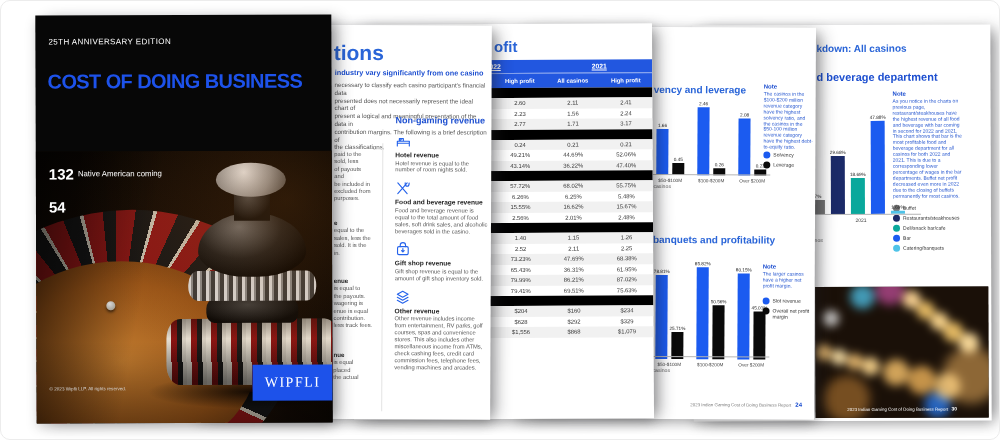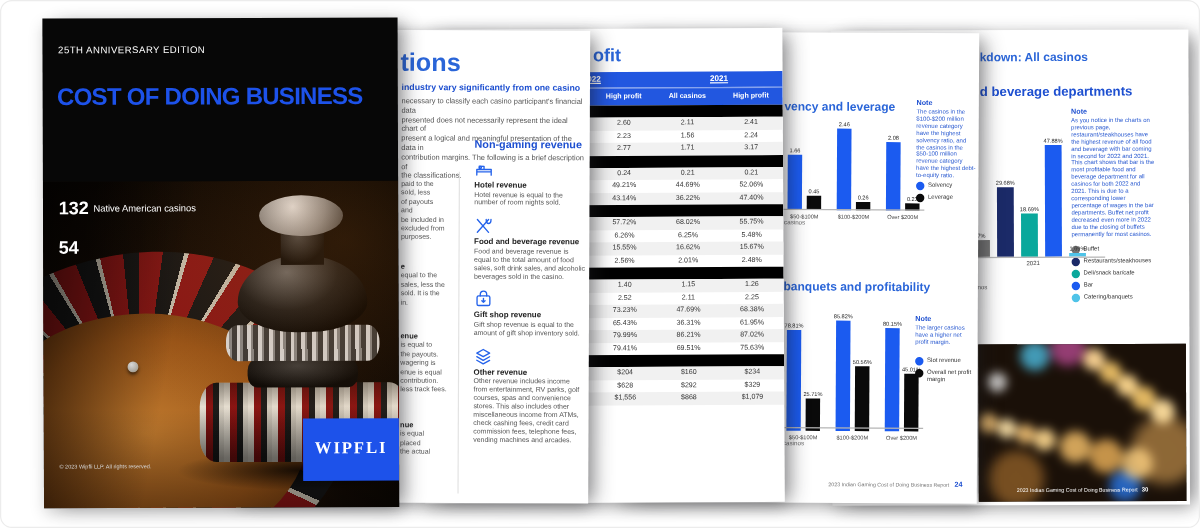--- a/index.html
+++ b/index.html
@@ -18,21 +18,21 @@
 
   
   .cv-badge{position:absolute;left:13px;top:22px;color:#fff;font-size:8px;font-weight:normal;letter-spacing:.4px;z-index:6}
   .cv-title{position:absolute;left:12px;top:55px;font-weight:800;font-size:20px;line-height:23px;letter-spacing:-.6px;color:#fff;z-index:6}
   .cv-title .t2,.cv-title .t3{color:var(--accent)}
   .cv-stat{position:absolute;left:13px;color:#fff;font-size:7.8px;line-height:9.5px;z-index:6;width:175px}
   .cv-stat1{top:151px}.cv-stat2{top:184px}
   .statrow{display:flex;gap:4px;align-items:center}
   .bignum{font-size:15px;font-weight:800;line-height:15px}
   .cv-copy{position:absolute;left:13px;bottom:32px;color:#d6d6d6;font-size:4.6px;z-index:7}
-  .cv-logo{position:absolute;right:0;bottom:22px;width:80px;height:52px;background:var(--accent);color:#fff;display:flex;align-items:center;justify-content:center;font-family:"Liberation Serif",serif;font-weight:bold;font-size:14px;letter-spacing:1.5px;z-index:7}
+  .cv-logo{position:absolute;right:0;bottom:22px;width:80px;height:36px;background:var(--accent);color:#fff;display:flex;align-items:center;justify-content:center;font-family:"Liberation Serif",serif;font-weight:normal;font-size:14px;letter-spacing:1.5px;z-index:7}
   .cv-photo{position:absolute;left:0;right:0;bottom:0;top:136px;overflow:hidden;background:radial-gradient(ellipse at 30% 100%,#3a230f 0%,#120a04 55%,#000 100%)}
   .wheel-outer{position:absolute;left:-100px;top:60px;width:360px;height:280px;border-radius:50%;
     background:repeating-conic-gradient(from 10deg,#8a1515 0 8deg,#151515 8deg 15deg,#c8c0b0 15deg 16.5deg);
     transform:rotate(-10deg)}
   .wheel-inner{position:absolute;left:-50px;top:110px;width:270px;height:200px;border-radius:50%;
     background:radial-gradient(ellipse,#c07a2e 0%,#9a5518 55%,#5c2e0a 100%)}
   .ball{position:absolute;left:70px;top:150px;width:9px;height:9px;border-radius:50%;
     background:radial-gradient(circle at 35% 30%,#fff,#b9b4a6 80%);box-shadow:0 2px 3px rgba(0,0,0,.6)}
   .tk-knob{position:absolute;left:180px;top:12px;width:70px;height:34px;border-radius:50%;
     background:radial-gradient(circle at 40% 28%,#f2f2f2,#9a9a9a 55%,#3e3e3e 100%)}
@@ -144,21 +144,21 @@
   .photo-footer{position:absolute;bottom:6px;left:0;right:0;text-align:center;color:#fff;font-size:4.4px;z-index:2}
   .photo-footer b{font-size:5px;margin-left:2px}
 </style>
 </head>
 <body>
 
 <div class="stage">
 
   <section class="page p5">
     <h2 class="c-title f-title">kdown: All casinos</h2>
-    <h3 class="f-sub">d beverage departments</h3>
+    <h3 class="f-sub">d beverage department</h3>
     <div class="note note5">
       <div class="note-head">Note</div>
       <div class="note-text">As you notice in the charts on previous page, restaurant/steakhouses have the highest revenue of all food and beverage with bar coming in second for 2022 and 2021. This chart shows that bar is the most profitable food and beverage department for all casinos for both 2022 and 2021. This is due to a corresponding lower percentage of wages in the bar departments. Buffet net profit decreased even more in 2022 due to the closing of buffets permanently for most casinos.</div>
     </div>
     <div class="legend lg5">
         <div class="lgi">
           <span class="dot" style="background: rgb(117, 117, 117);"></span>
           <span class="lgl">Buffet</span>
         </div>
         <div class="lgi">
@@ -557,21 +557,21 @@
   </section>
 
   <section class="page cover">
     <div class="cv-badge">25TH ANNIVERSARY EDITION</div>
     <div class="cv-title">
       <div class="t2">COST OF DOING BUSINESS</div>
     </div>
     <div class="cv-stat cv-stat1">
       <div class="statrow">
         <span class="bignum">132</span>
-        <span>Native American casinos</span>
+        <span>Native American coming</span>
       </div>
     </div>
     <div class="cv-stat cv-stat2">
       <div class="statrow">
         <span class="bignum">54</span>
       </div>
     </div>
     <div class="cv-photo">
       <div class="wheel-outer"></div>
       <div class="wheel-inner"></div>

